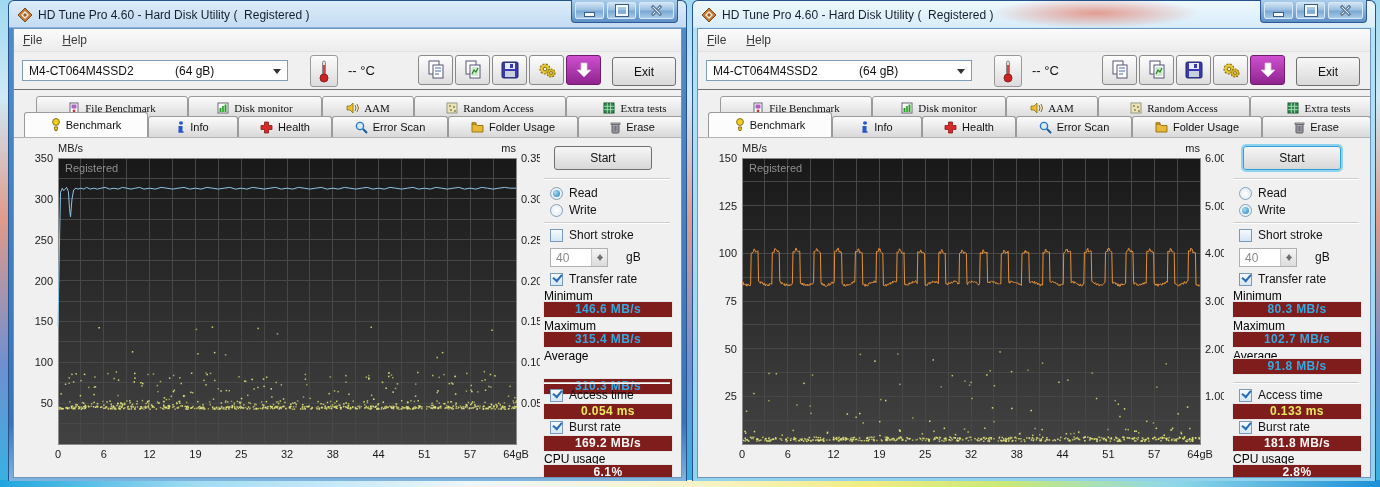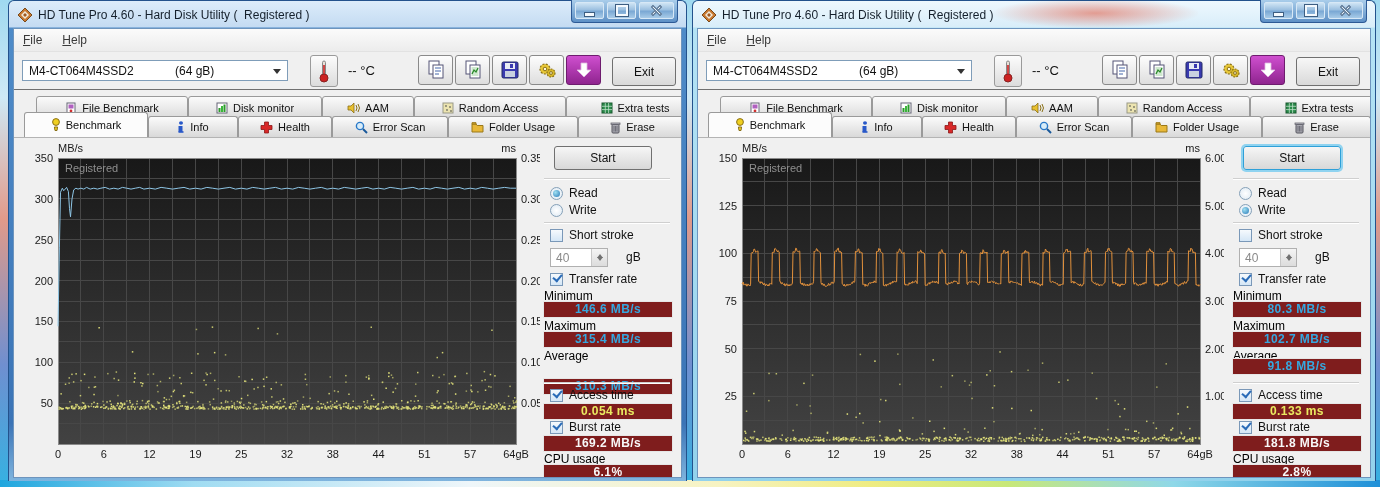--- a/index.html
+++ b/index.html
@@ -61,21 +61,21 @@
   .tbtn{position:absolute;top:3px;width:35px;height:30px;border:1px solid #8a8a8a;border-radius:3px;
     background:linear-gradient(#fdfdfd,#dedede);display:flex;align-items:center;justify-content:center;box-sizing:border-box;}
   .tbtn.b0{left:404px}.tbtn.b1{left:441px}.tbtn.b2{left:478px}.tbtn.b3{left:515px}
   .tbtn.update{left:552px;background:linear-gradient(#cf4fcf,#8f248f);border-color:#6e1c6e;}
   .exit-btn{position:absolute;left:598px;top:5px;width:62px;height:27px;border:1px solid #707070;
     border-radius:3px;background:linear-gradient(#f7f7f7,#d9d9d9);font-size:12px;color:#111;
     display:flex;align-items:center;justify-content:center;}
 
   
   .tabzone{position:absolute;left:0;right:0;top:60px;height:48px;}
-  .tabrow1{position:absolute;left:22px;top:7px;display:flex;height:24px;}
+  .tabrow1{position:absolute;left:22px;top:7px;display:flex;height:24px;font-family:Liberation Serif, serif;}
   .tabrow2{position:absolute;left:10px;top:27px;display:flex;height:21px;}
   .tab{border:1px solid #9a9a9a;border-radius:3px 3px 0 0;box-sizing:border-box;
     background:linear-gradient(#fbfbfb,#d9d9d9);display:flex;align-items:center;justify-content:center;
     gap:5px;font-size:11px;color:#111;}
   .tabrow2 .tab{border-bottom:none;}
   .tab.sel{background:#fcfcfc;height:25px;margin-top:-4px;z-index:2;position:relative;}
   .tw0{width:152px}.tw1{width:134px}.tw2{width:92px}.tw3{width:152px}.tw4{width:138px}
   .sw0{width:124px}.sw1{width:90px}.sw2{width:94px}.sw3{width:116px}.sw4{width:130px}.sw5{width:109px}
 
   

